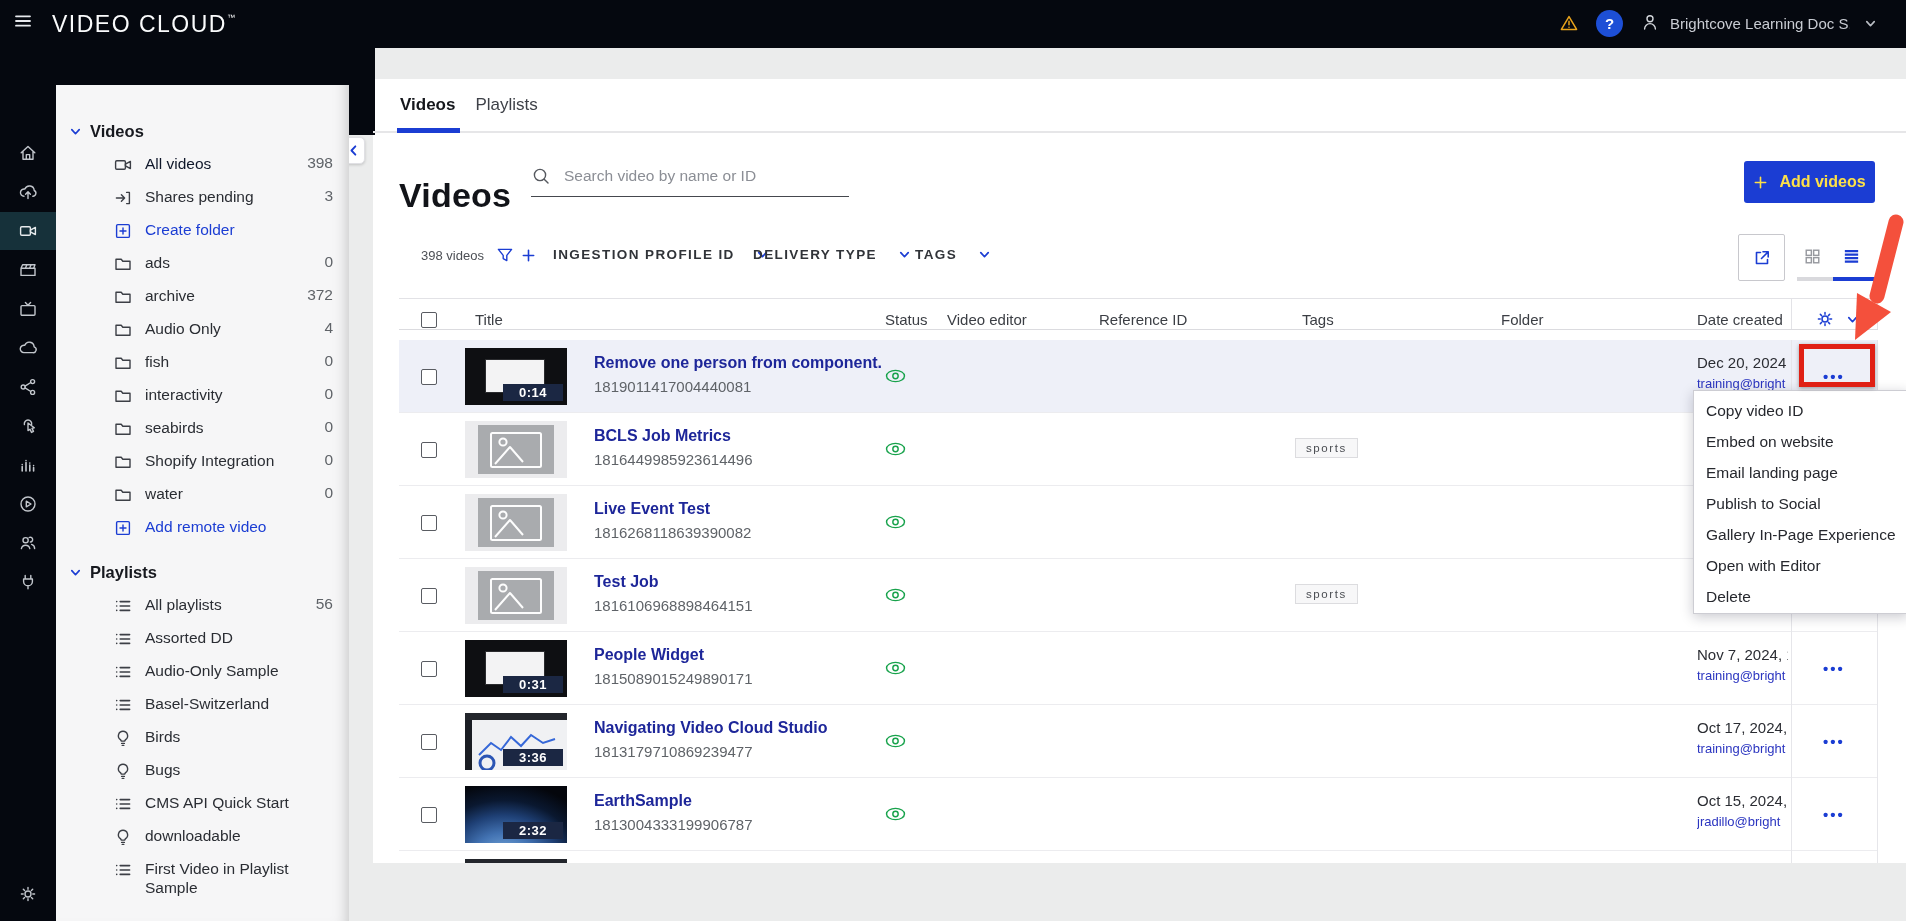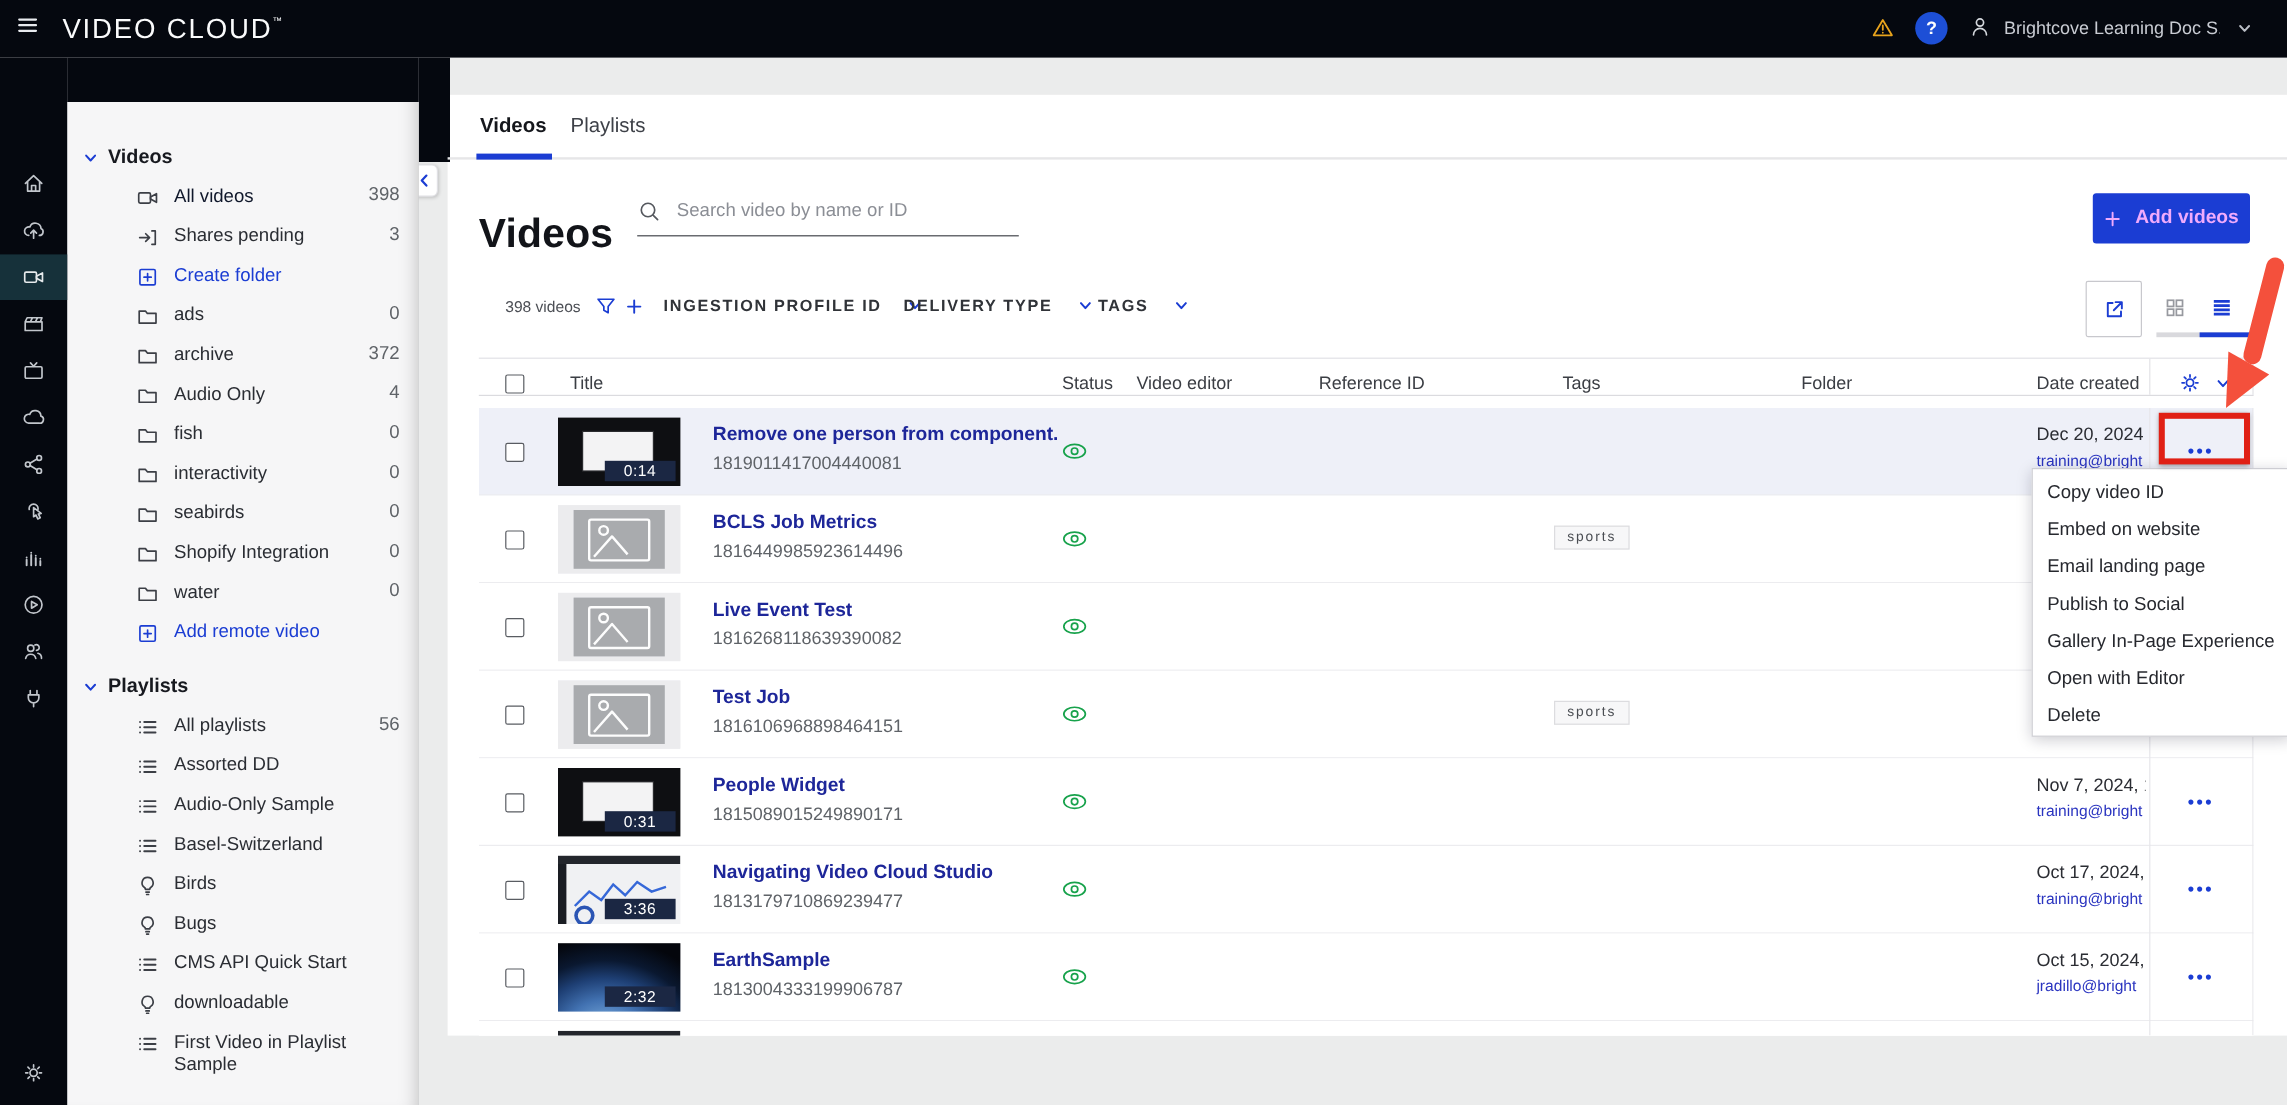--- a/index.html
+++ b/index.html
@@ -64,21 +64,21 @@
 
   
   .page-title{position:absolute;left:399px;top:153px;font-size:34px;font-weight:800;
     color:#121419;letter-spacing:.2px;z-index:8}
   .search{position:absolute;left:531px;top:166px;width:318px;z-index:8;display:flex;align-items:center;
     gap:13px;border-bottom:1.5px solid #45484e;padding-bottom:10px;color:#55585e}
   .search input{border:0;outline:0;background:transparent;font-family:"Liberation Sans",sans-serif;
     font-size:15.5px;color:#2c2e33;flex:1;padding:0}
   .search input::placeholder{color:#8b8e95}
   .addbtn{position:absolute;left:1744px;top:161px;width:131px;height:42px;background:#1b3dd3;border:0;
-    border-radius:3px;color:#f0abfc;z-index:8;display:flex;align-items:center;justify-content:center;
+    border-radius:3px;color:#fde047;z-index:8;display:flex;align-items:center;justify-content:center;
     gap:11px;font-size:16px;font-weight:bold;font-family:"Liberation Sans",sans-serif;cursor:pointer}
 
   
   .fcount{position:absolute;left:421px;top:248px;font-size:13px;color:#4c4f55;z-index:8}
   .ffunnel{position:absolute;left:495px;top:245px;color:#1b3dd3;display:flex;gap:6px;align-items:center;z-index:8;cursor:pointer}
   .dd{position:absolute;top:247px;display:flex;align-items:center;gap:21px;font-size:13.5px;
     font-weight:bold;letter-spacing:1.4px;color:#303338;z-index:8;cursor:pointer}
   .dd .ic{color:#1b3dd3}
 
   
@@ -100,21 +100,21 @@
   .thead .gchev{position:absolute;left:1447px;top:14px;color:#1b3dd3;cursor:pointer}
   .thead .vl{position:absolute;left:1392px;top:0;bottom:0;width:1px;background:#e3e3e7}
   .thead .vr{position:absolute;left:1478px;top:0;bottom:0;width:1px;background:#e3e3e7}
 
   .tbody{position:absolute;left:399px;top:340px;width:1479px;height:523px;background:#fff;z-index:8;overflow:hidden}
   .trow{position:absolute;left:0;width:1479px;height:73px;background:#fff;border-bottom:1px solid #ececef}
   .trow.hl{background:#eef0f8}
   .trow .cb{position:absolute;left:22px;top:29px}
   .thumb{position:absolute;left:66px;top:8px;width:102px;height:57px;overflow:hidden;cursor:pointer}
   .badge{position:absolute;right:4px;bottom:4px;background:#1b2743;color:#fff;font-size:13px;
-    font-weight:normal;padding:1px 16px;letter-spacing:.5px}
+    font-weight:bold;padding:1px 16px;letter-spacing:.5px}
   .th-dark{background:#0e0f12}
   .th-dark .panel{position:absolute;left:21px;top:12px;width:58px;height:32px;background:#f3f3f4;
     box-shadow:0 0 0 1px #2a2b2e}
   .th-light{background:#f0f1f3}
   .th-light .top{position:absolute;left:0;top:0;right:0;height:7px;background:#23262c}
   .th-light .side{position:absolute;left:0;top:7px;bottom:0;width:7px;background:#1a1d23}
   .th-earth{background:radial-gradient(95px 75px at 38% 125%,#7fb0e0 0%,#4272b2 32%,#1e3f74 56%,#0a1830 76%,#04060c 100%)}
   .th-ph{background:#ececee}
   .tblock{position:absolute;left:195px;top:14px;cursor:pointer}
   .vtitle{font-size:16px;font-weight:bold;color:#1d2699;white-space:nowrap}

